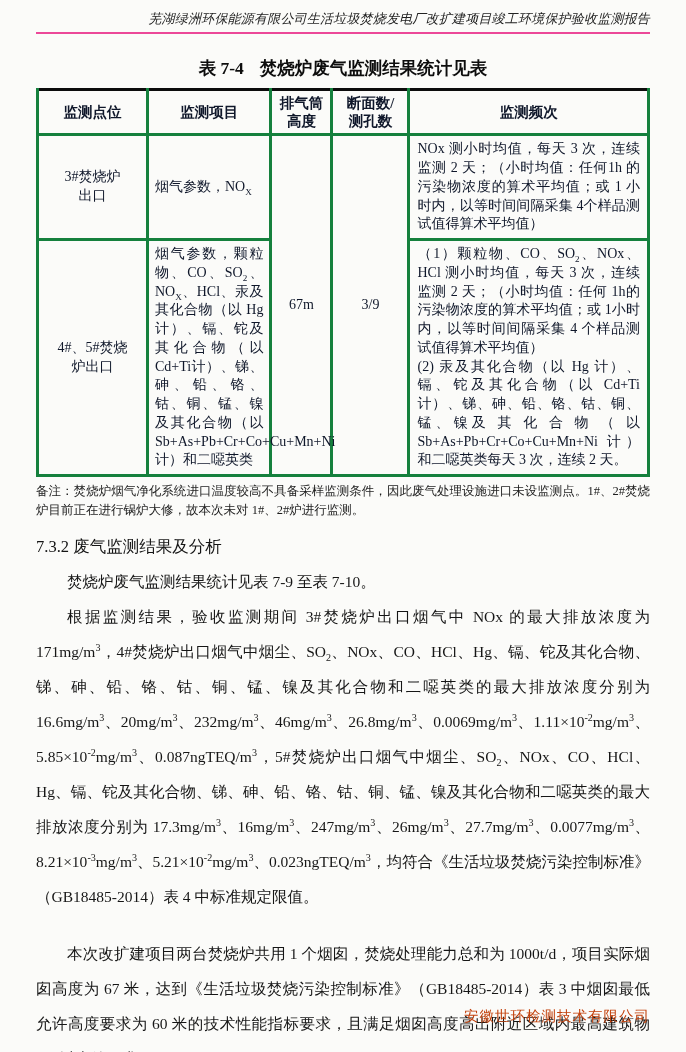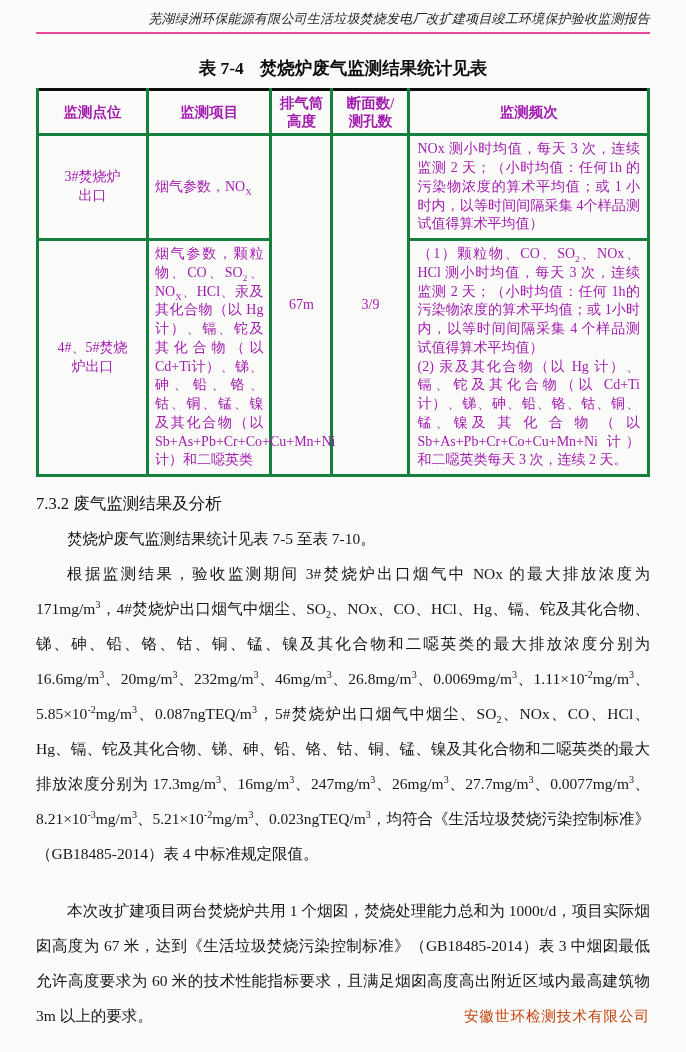--- a/index.html
+++ b/index.html
@@ -21,21 +21,21 @@
   
   .table-title{
     text-align:center;font-weight:bold;font-size:17.5px;color:#0d0d0d;
     margin-top:22px;margin-bottom:8px;
   }
   .table-title .cap-label{margin-right:16px;margin-top:19px;}
 
   
   table.monitor{
     width:100%;border-collapse:collapse;table-layout:fixed;
-    font-size:14px;line-height:1.34;color:#a21caf;
+    font-size:14px;line-height:1.34;color:#0f172a;
   }
   table.monitor{border-top:3px solid #0c0c0c;border-bottom:3px solid #0c0c0c;}
   table.monitor td,table.monitor th{
     border:3px solid #15803d;padding:3px 5px;vertical-align:middle;box-sizing:border-box;
   }
   table.monitor th{
     font-weight:bold;text-align:center;font-size:14.5px;height:38px;line-height:1.25;
     border-top:none;
   }
   table.monitor .c-point{text-align:center;}
@@ -113,22 +113,23 @@
         <td class="c-freq">NOx 测小时均值，每天 3 次，连续监测 2 天；（小时均值：任何1h 的污染物浓度的算术平均值；或 1 小时内，以等时间间隔采集 4个样品测试值得算术平均值）</td>
       </tr>
       <tr>
         <td class="c-point">4#、5#焚烧<br>炉出口</td>
         <td class="c-items">烟气参数，颗粒物、CO、SO<sub>2</sub>、NO<sub>X</sub>、HCl、汞及其化合物（以 Hg计）、镉、铊及其化合物（以 Cd+Ti计）、锑、砷、铅、铬、钴、铜、锰、镍及其化合物（以Sb+As+Pb+Cr+Co+Cu+Mn+Ni 计）和二噁英类</td>
         <td class="c-freq">（1）颗粒物、CO、SO<sub>2</sub>、NOx、HCl 测小时均值，每天 3 次，连续监测 2 天；（小时均值：任何 1h的污染物浓度的算术平均值；或 1小时内，以等时间间隔采集 4 个样品测试值得算术平均值）<br>(2) 汞及其化合物（以 Hg 计）、镉、铊及其化合物（以 Cd+Ti 计）、锑、砷、铅、铬、钴、铜、锰、镍及 其 化 合 物 （ 以Sb+As+Pb+Cr+Co+Cu+Mn+Ni 计）和二噁英类每天 3 次，连续 2 天。</td>
       </tr>
     </tbody>
   </table>
 
+  <div class="table-note">备注：焚烧炉烟气净化系统进口温度较高不具备采样监测条件，因此废气处理设施进口未设监测点。1#、2#焚烧炉目前正在进行锅炉大修，故本次未对 1#、2#炉进行监测。</div>
 
   <h3 class="sec-heading">7.3.2 废气监测结果及分析</h3>
 
-  <p class="para p1">焚烧炉废气监测结果统计见表 7-5 至表 7-10。</p>
+  <p class="para p1">焚烧炉废气监测结果统计见表 7-9 至表 7-10。</p>
   <p class="para p2">根据监测结果，验收监测期间 3#焚烧炉出口烟气中 NOx 的最大排放浓度为171mg/m<sup>3</sup>，4#焚烧炉出口烟气中烟尘、SO<sub>2</sub>、NOx、CO、HCl、Hg、镉、铊及其化合物、锑、砷、铅、铬、钴、铜、锰、镍及其化合物和二噁英类的最大排放浓度分别为16.6mg/m<sup>3</sup>、20mg/m<sup>3</sup>、232mg/m<sup>3</sup>、46mg/m<sup>3</sup>、26.8mg/m<sup>3</sup>、0.0069mg/m<sup>3</sup>、1.11×10<sup>-2</sup>mg/m<sup>3</sup>、5.85×10<sup>-2</sup>mg/m<sup>3</sup>、0.087ngTEQ/m<sup>3</sup>，5#焚烧炉出口烟气中烟尘、SO<sub>2</sub>、NOx、CO、HCl、Hg、镉、铊及其化合物、锑、砷、铅、铬、钴、铜、锰、镍及其化合物和二噁英类的最大排放浓度分别为 17.3mg/m<sup>3</sup>、16mg/m<sup>3</sup>、247mg/m<sup>3</sup>、26mg/m<sup>3</sup>、27.7mg/m<sup>3</sup>、0.0077mg/m<sup>3</sup>、8.21×10<sup>-3</sup>mg/m<sup>3</sup>、5.21×10<sup>-2</sup>mg/m<sup>3</sup>、0.023ngTEQ/m<sup>3</sup>，均符合《生活垃圾焚烧污染控制标准》（GB18485-2014）表 4 中标准规定限值。</p>
   <p class="para p3">本次改扩建项目两台焚烧炉共用 1 个烟囱，焚烧处理能力总和为 1000t/d，项目实际烟囱高度为 67 米，达到《生活垃圾焚烧污染控制标准》（GB18485-2014）表 3 中烟囱最低允许高度要求为 60 米的技术性能指标要求，且满足烟囱高度高出附近区域内最高建筑物 3m 以上的要求。</p>
 
   <div class="footer-company">安徽世环检测技术有限公司</div>
 
 </div>
 
 </body></html>

